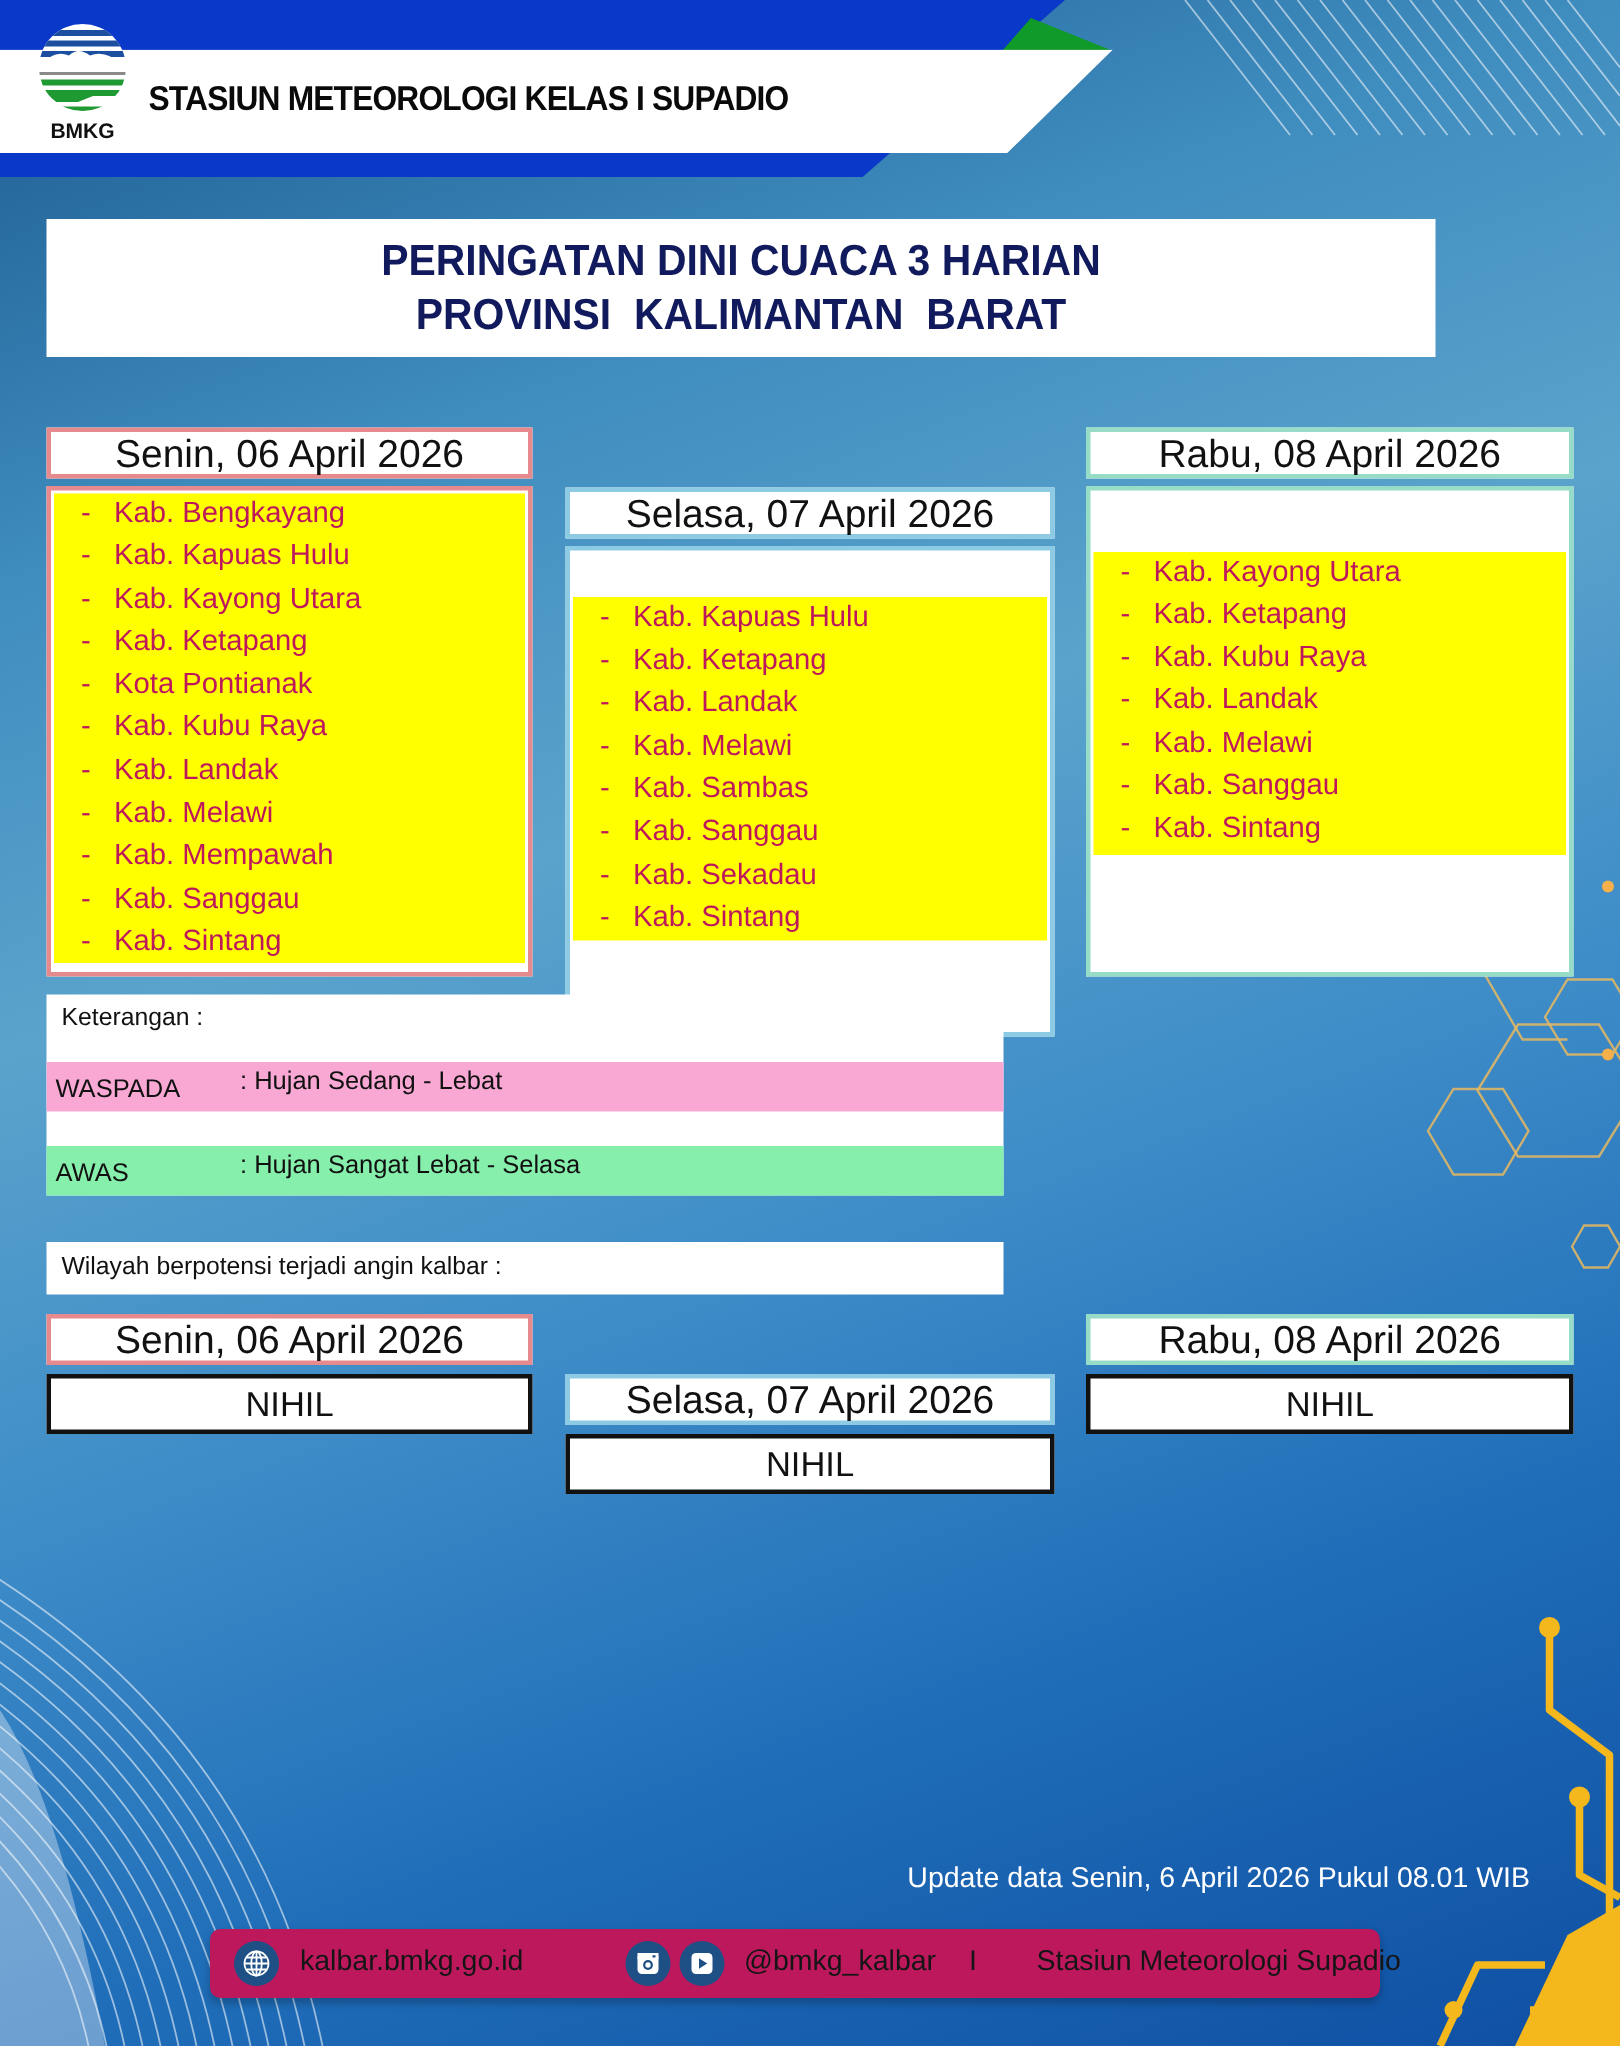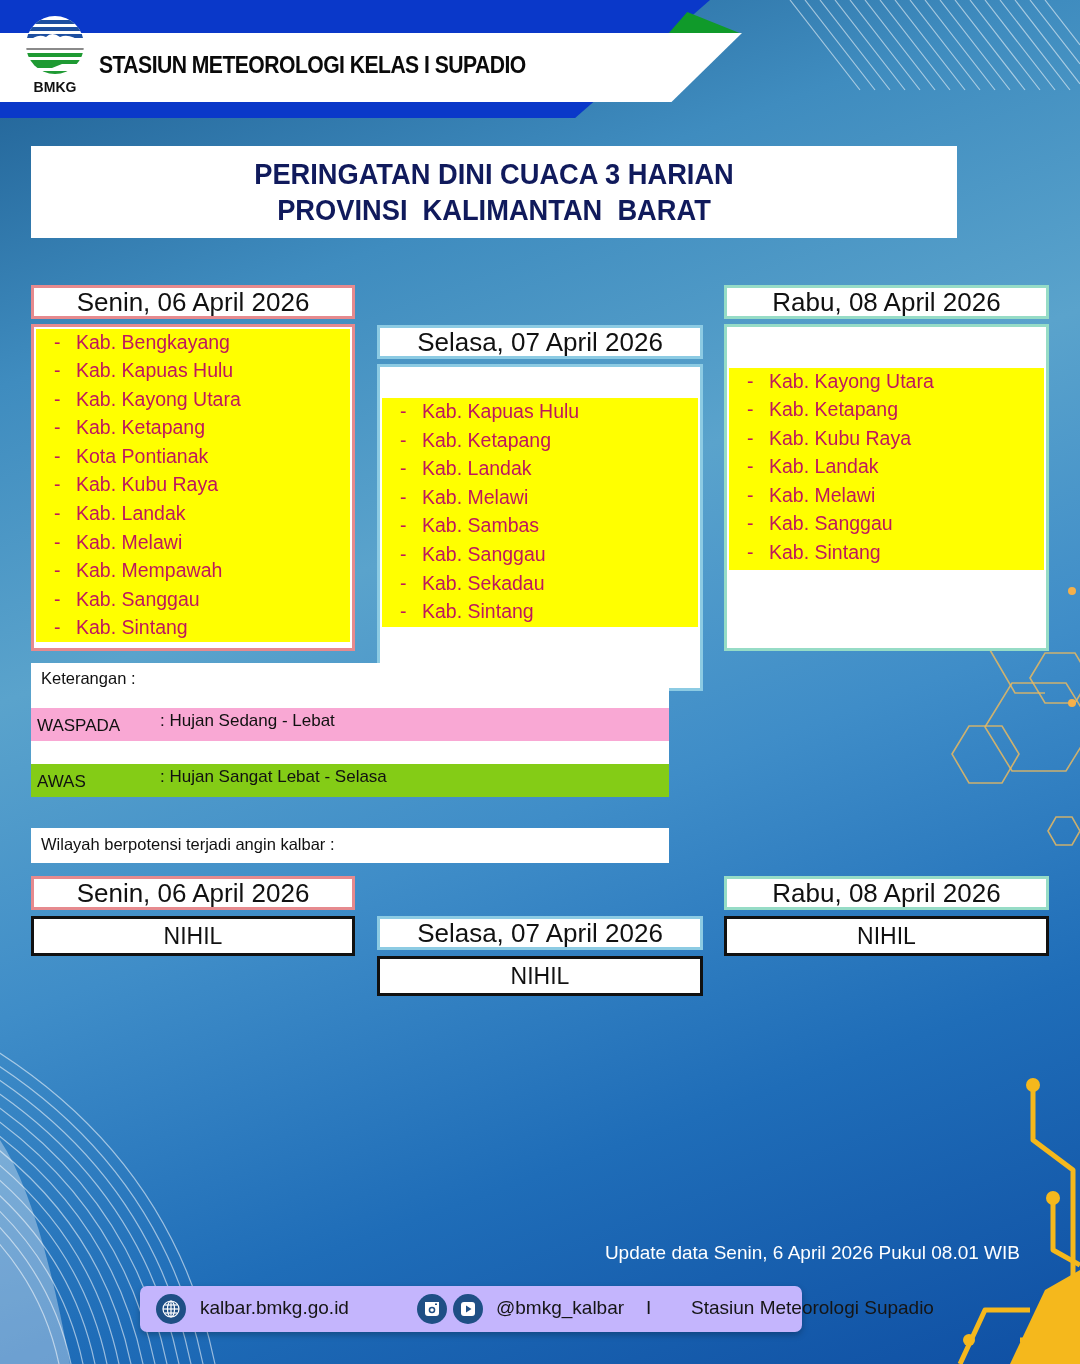--- a/index.html
+++ b/index.html
@@ -85,22 +85,22 @@
     .nihil-box {
       position: absolute; height: 40px; background: #fff; border: 3px solid;
       text-align: center; font-size: 23px; line-height: 34px; color: #111;
     }
 
     
     .update-text {
       position: absolute; right: 60px; top: 1242px; font-size: 19px; color: #ffffff;
     }
     .footer-bar {
-      position: absolute; left: 140px; top: 1286px; width: 662px; height: 46px;
-      background: #c4b5fd; border-radius: 7px; box-shadow: 0 3px 6px rgba(0,0,0,0.25);
+      position: absolute; left: 140px; top: 1286px; width: 780px; height: 46px;
+      background: #be185d; border-radius: 7px; box-shadow: 0 3px 6px rgba(0,0,0,0.25);
     }
     .f-icon {
       position: absolute; top: 8px; width: 30px; height: 30px; border-radius: 50%;
       background: #1e4f85; display: flex; align-items: center; justify-content: center;
     }
     .f-text { position: absolute; top: 11px; font-size: 19px; color: #151515; white-space: nowrap; }
   </style>
 </head>
 <body>
 
@@ -238,21 +238,21 @@
   <div class="list-item" style="top:185px;"><span class="dash">-</span><span>Kab. Sanggau</span></div>
   <div class="list-item" style="top:214px;"><span class="dash">-</span><span>Kab. Sintang</span></div>
 </div>
 
 <div class="legend">
   <div class="legend-title">Keterangan :</div>
   <div class="legend-row" style="top:25px; background:#f9a8d4;margin-top:20px;">
     <span class="lvl">WASPADA</span>
     <span class="desc">: Hujan Sedang - Lebat</span>
   </div>
-  <div class="legend-row" style="top:101px; background:#84cc16;padding-left:28px;">
+  <div class="legend-row" style="top:101px; background:#86efac;padding-left:28px;">
     <span class="lvl">AWAS</span>
     <span class="desc">: Hujan Sangat Lebat - Selasa</span>
   </div>
 </div>
 
 <div class="wind-label">Wilayah berpotensi terjadi angin kalbar :</div>
 
 <div class="day-header c-red" style="left:31px; top:876px; width:324px;">Senin, 06 April 2026</div>
 <div class="nihil-box c-red" style="left:31px; top:916px; width:324px;">NIHIL</div>
 

